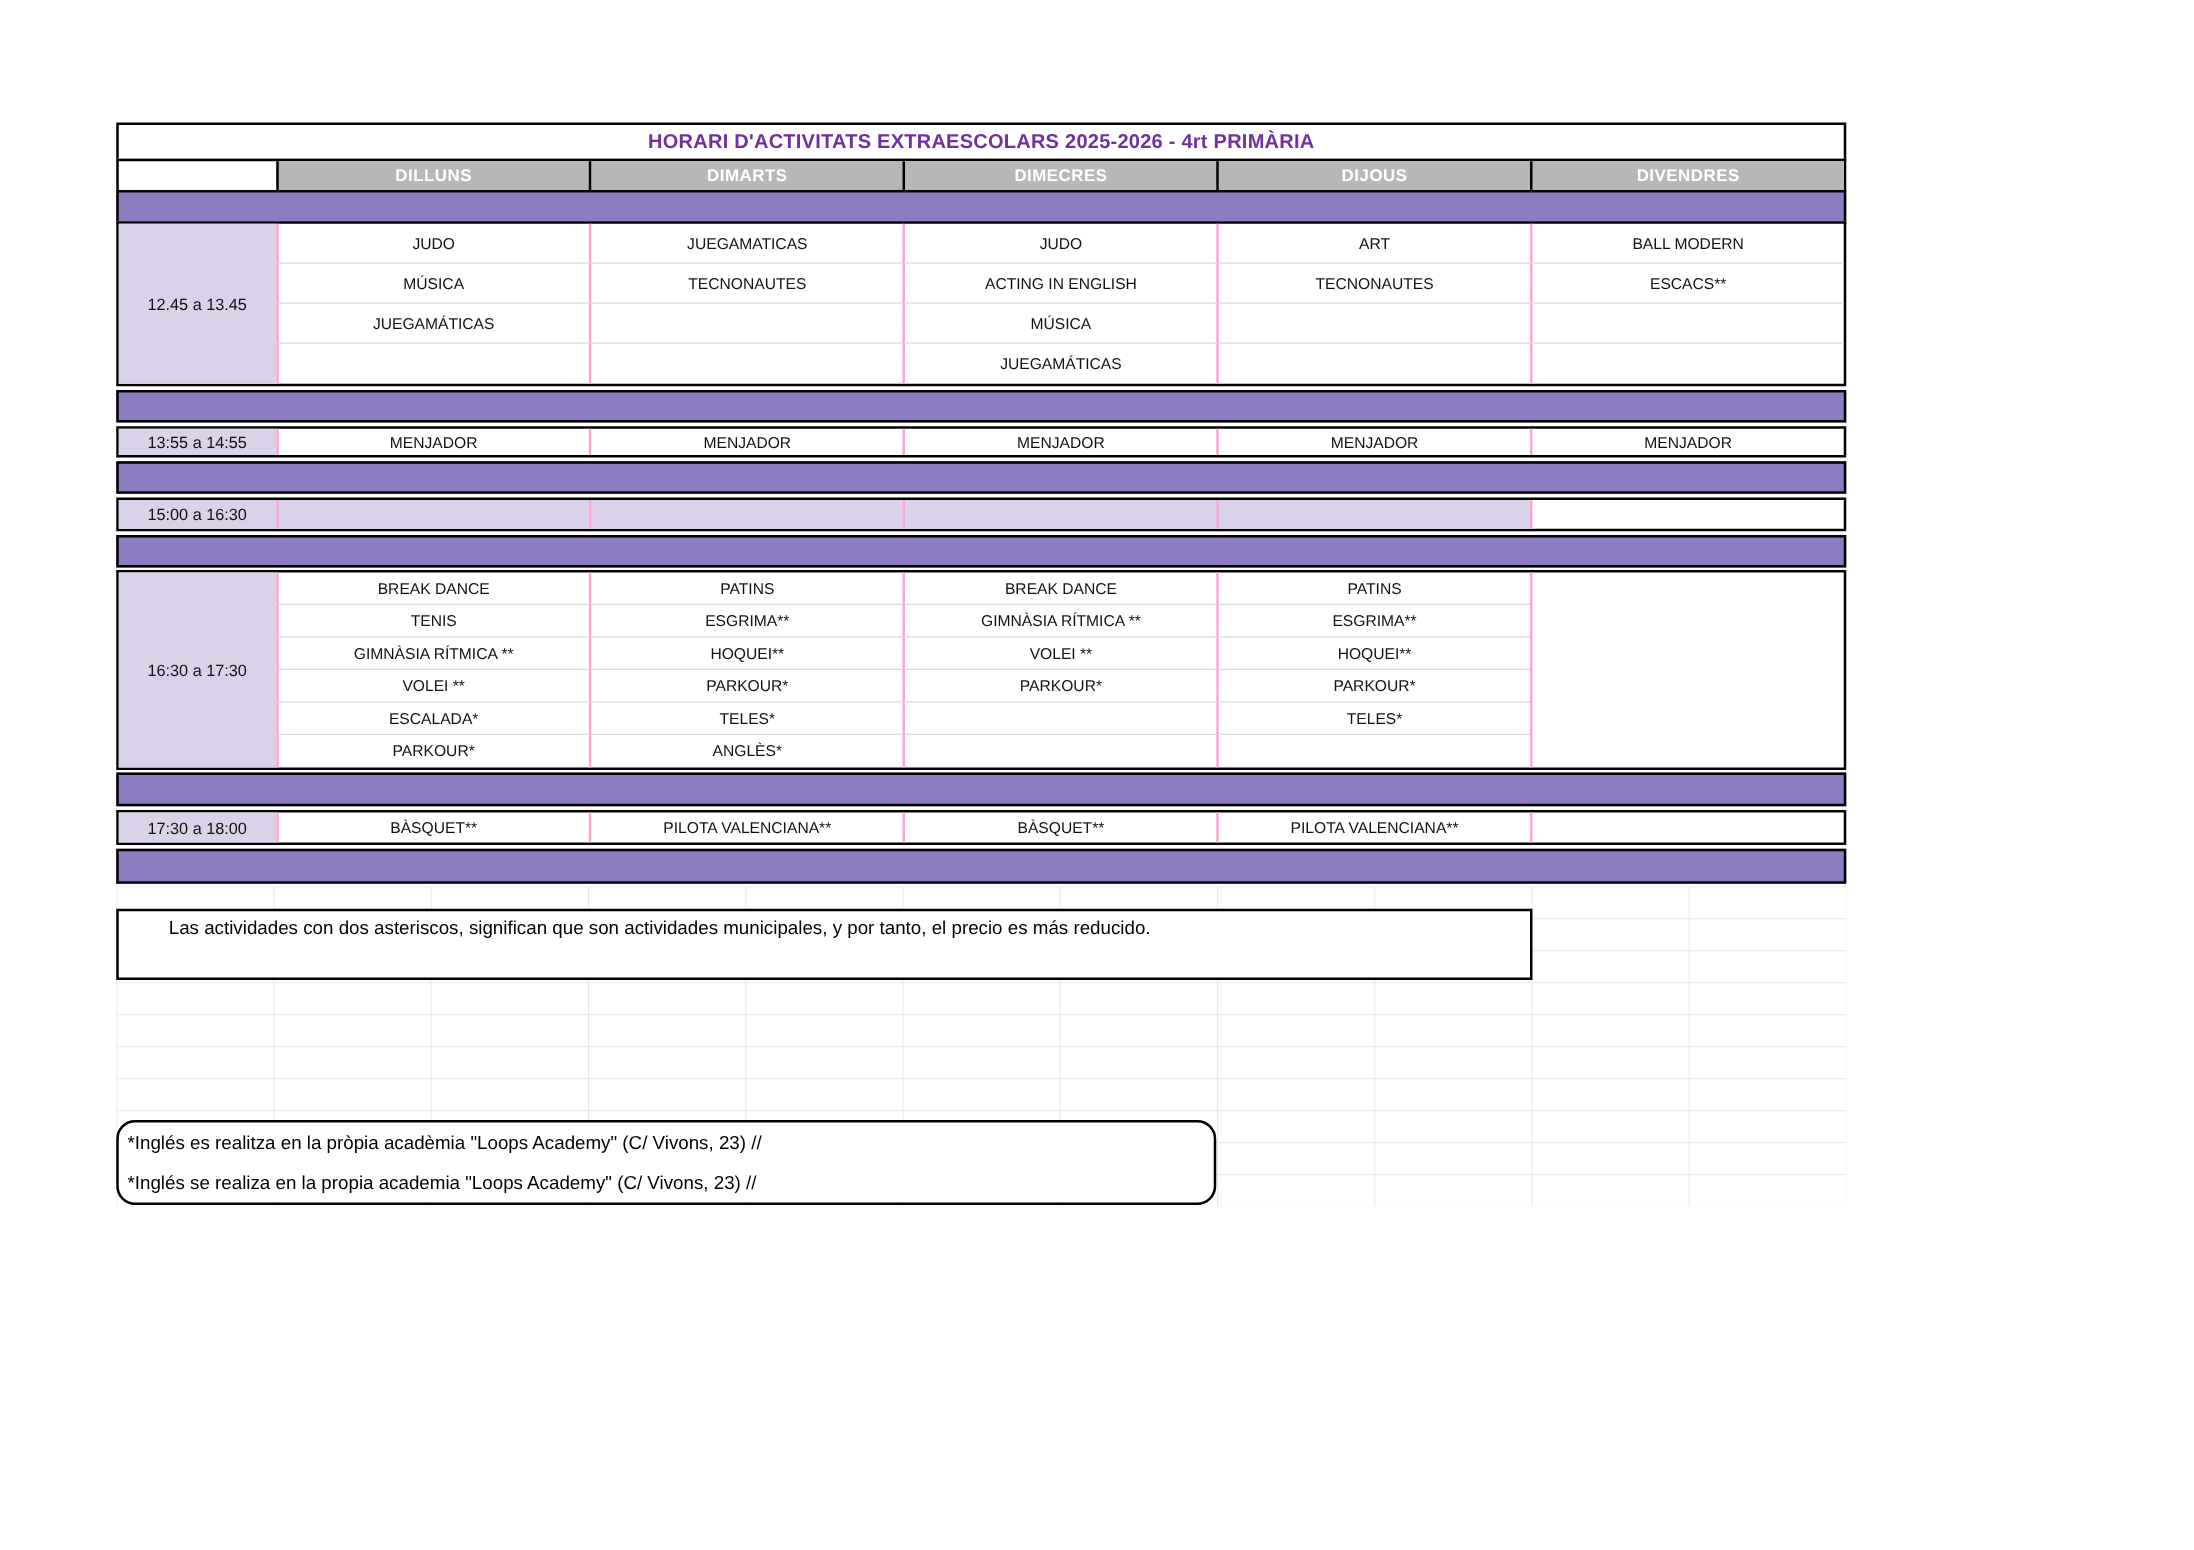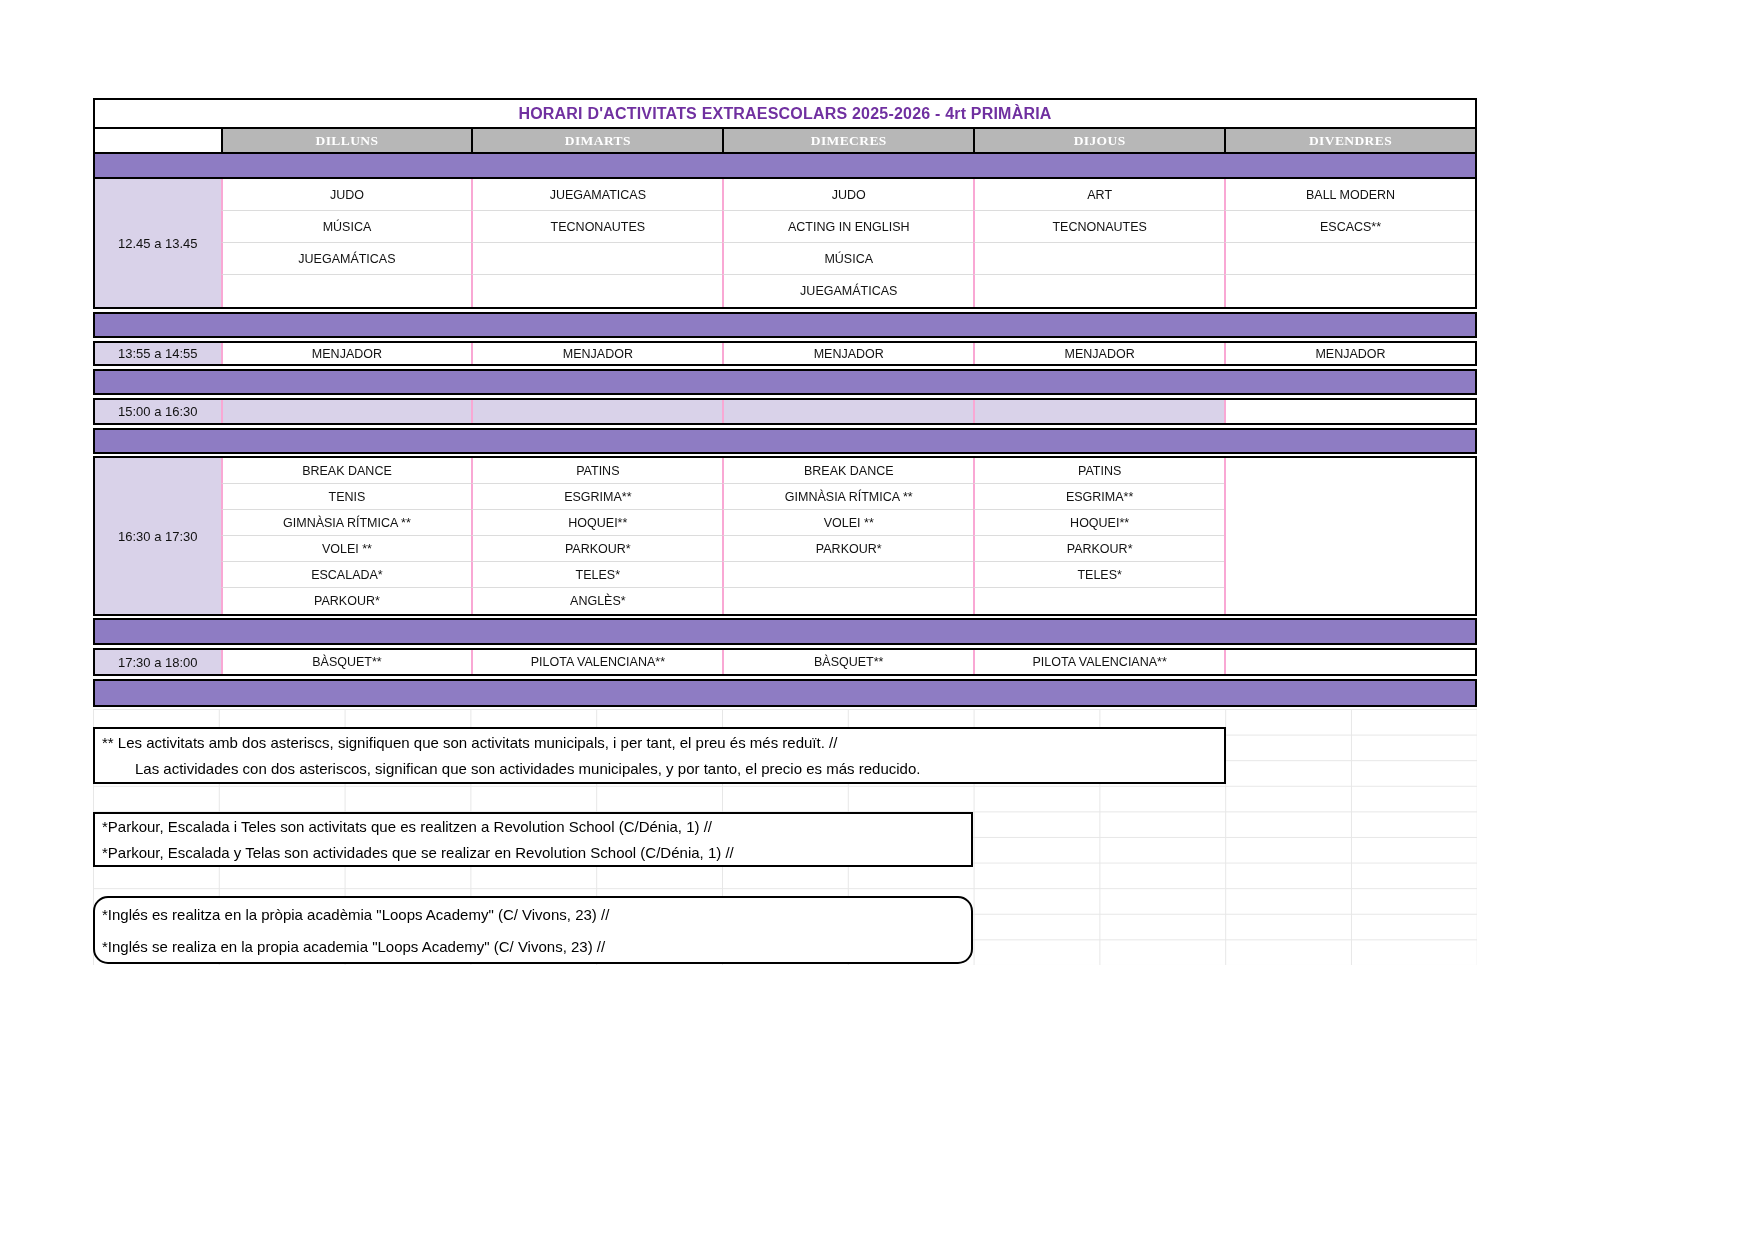--- a/index.html
+++ b/index.html
@@ -14,21 +14,21 @@
   *{box-sizing:border-box;margin:0;padding:0;}
   html,body{background:#fff;}
   body{
     width:1755px;height:1240px;position:relative;overflow:hidden;
     font-family:"Liberation Sans","DejaVu Sans",sans-serif;color:#111;
   }
   .sheet{position:absolute;left:93px;top:98px;width:1384px;}
   .sec{width:100%;border:2px solid #000;background:#fff;}
   .title-row{height:31px;display:flex;align-items:center;justify-content:center;
     font-weight:bold;font-size:16px;color:var(--title-purple);letter-spacing:.2px;}
-  .header-row{height:27px;margin-top:-2px;display:grid;grid-template-columns:var(--tw) repeat(5,1fr);font-family:Liberation Serif, serif;}
+  .header-row{height:27px;margin-top:-2px;display:grid;grid-template-columns:var(--tw) repeat(5,1fr);}
   .hcell{display:flex;align-items:center;justify-content:center;}
   .hcell.day{background:var(--header-gray);color:#fff;font-weight:bold;font-size:13.5px;
     border-left:2px solid #000;letter-spacing:.4px;}
   .band{background:var(--band-purple);}
   .band.b-1{height:27px;margin-top:-2px;}
   .band.b-2{height:26px;margin-top:3px;}
   .band.b-3{height:26px;margin-top:3px;}
   .band.b-4{height:26px;margin-top:3px;}
   .band.b-5{height:27px;margin-top:2px;}
   .band.b-6{height:28px;margin-top:3px;}
@@ -169,24 +169,19 @@
     <div class="c">PILOTA VALENCIANA**</div>
     <div class="c"></div>
   </div>
 
   <div class="sec band b-6"></div>
 
 </div>
 
 <div class="notes-area">
   <div class="note-box nb1">
-    <div class="note-line">** Les activitats amb dos asteriscs, signifiquen que son activitats municipals, i per tant, el preu és més reduït. //</div>
     <div class="note-line indent">Las actividades con dos asteriscos, significan que son actividades municipales, y por tanto, el precio es más reducido.</div>
-  </div>
-  <div class="note-box nb2">
-    <div class="note-line">*Parkour, Escalada i Teles son activitats que es realitzen a Revolution School (C/Dénia, 1) //</div>
-    <div class="note-line">*Parkour, Escalada y Telas son actividades que se realizar en Revolution School (C/Dénia, 1) //</div>
   </div>
   <div class="note-box nb3">
     <div class="note-line">*Inglés es realitza en la pròpia acadèmia "Loops Academy" (C/ Vivons, 23) //</div>
     <div class="note-line">*Inglés se realiza en la propia academia "Loops Academy" (C/ Vivons, 23) //</div>
   </div>
 </div>
 
 </body></html>

